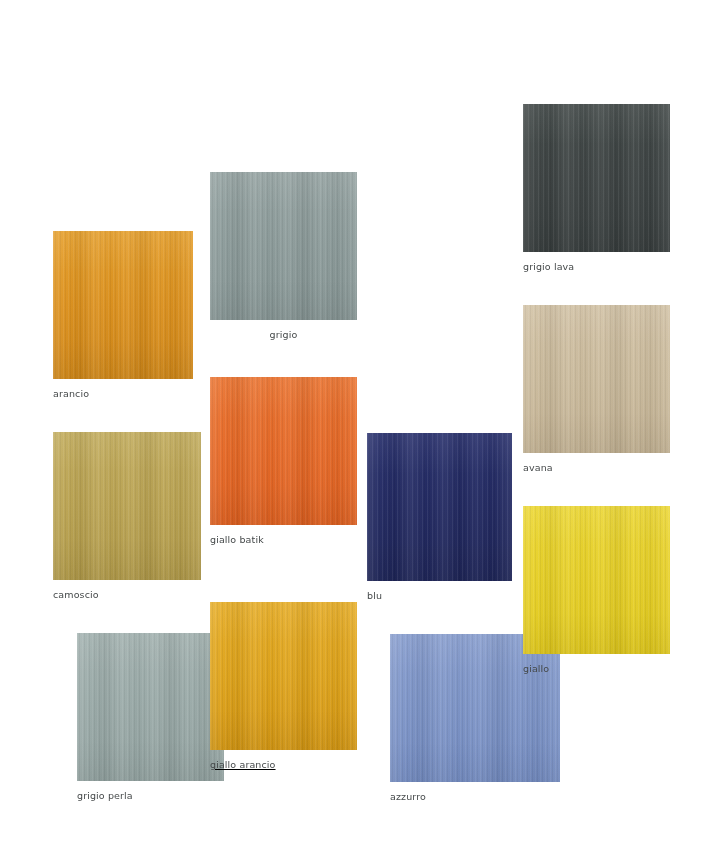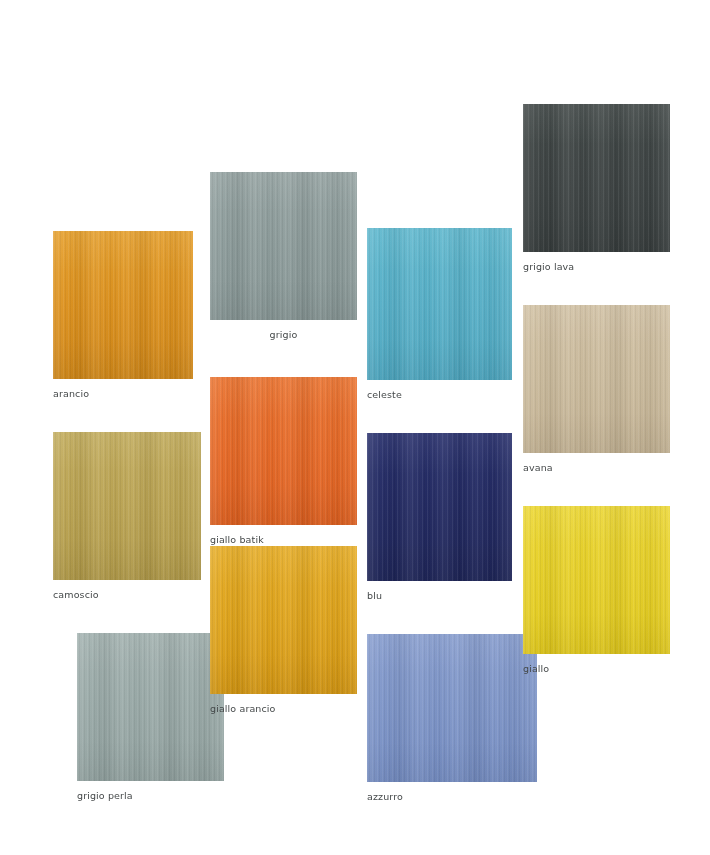--- a/index.html
+++ b/index.html
@@ -91,24 +91,20 @@
 
 <div id="swatch-grid">
     <div class="swatch-cell" style="left: 53px; top: 231px; width: 140px;">
       <div class="swatch-chip" style="height: 148px; background: linear-gradient(rgb(229, 159, 44) 0%, rgb(221, 146, 31) 50%, rgb(208, 135, 24) 100%);"></div>
       <div class="swatch-label" style="color: rgb(69, 73, 74);">arancio</div>
     </div>
     <div class="swatch-cell" style="left: 210px; top: 172px; width: 147px;">
       <div class="swatch-chip" style="height: 148px; background: linear-gradient(rgb(149, 163, 162) 0%, rgb(141, 156, 155) 50%, rgb(134, 149, 148) 100%);"></div>
       <div class="swatch-label" style="color: rgb(69, 73, 74); text-align: center;">grigio</div>
     </div>
-    <div class="swatch-cell" style="left: 367px; top: 228px; width: 145px;">
-      <div class="swatch-chip" style="height: 152px; background: linear-gradient(rgb(95, 184, 206) 0%, rgb(88, 176, 200) 50%, rgb(78, 167, 192) 100%);"></div>
-      <div class="swatch-label" style="color: rgb(69, 73, 74);">celeste</div>
-    </div>
     <div class="swatch-cell" style="left: 523px; top: 104px; width: 147px;">
       <div class="swatch-chip" style="height: 148px; background: linear-gradient(rgb(67, 74, 73) 0%, rgb(62, 68, 68) 50%, rgb(55, 61, 61) 100%);"></div>
       <div class="swatch-label" style="color: rgb(69, 73, 74);">grigio lava</div>
     </div>
     <div class="swatch-cell" style="left: 53px; top: 432px; width: 148px;">
       <div class="swatch-chip" style="height: 148px; background: linear-gradient(rgb(194, 172, 93) 0%, rgb(187, 164, 83) 50%, rgb(177, 154, 73) 100%);"></div>
       <div class="swatch-label" style="color: rgb(69, 73, 74);">camoscio</div>
     </div>
     <div class="swatch-cell" style="left: 210px; top: 377px; width: 147px;">
       <div class="swatch-chip" style="height: 148px; background: linear-gradient(rgb(234, 115, 48) 0%, rgb(230, 106, 40) 50%, rgb(222, 96, 32) 100%);"></div>
@@ -119,25 +115,25 @@
       <div class="swatch-label" style="color: rgb(69, 73, 74);">blu</div>
     </div>
     <div class="swatch-cell" style="left: 523px; top: 305px; width: 147px;">
       <div class="swatch-chip" style="height: 148px; background: linear-gradient(rgb(210, 194, 165) 0%, rgb(203, 187, 157) 50%, rgb(195, 178, 147) 100%);"></div>
       <div class="swatch-label" style="color: rgb(69, 73, 74);">avana</div>
     </div>
     <div class="swatch-cell" style="left: 53px; top: 633px; width: 147px; padding-left: 24px;">
       <div class="swatch-chip" style="height: 148px; background: linear-gradient(rgb(162, 177, 175) 0%, rgb(154, 170, 168) 50%, rgb(146, 162, 160) 100%);"></div>
       <div class="swatch-label" style="color: rgb(69, 73, 74);">grigio perla</div>
     </div>
-    <div class="swatch-cell" style="left: 210px; top: 546px; width: 147px;">
+    <div class="swatch-cell" style="left: 210px; top: 602px; width: 147px; text-decoration: underline;">
       <div class="swatch-chip" style="height: 148px; background: linear-gradient(rgb(230, 173, 39) 0%, rgb(223, 164, 28) 50%, rgb(212, 151, 19) 100%);"></div>
       <div class="swatch-label" style="color: rgb(69, 73, 74);">giallo arancio</div>
     </div>
-    <div class="swatch-cell" style="left: 367px; top: 634px; width: 170px;">
+    <div class="swatch-cell" style="left: 350px; top: 634px; width: 170px; padding-left: 40px;">
       <div class="swatch-chip" style="height: 148px; background: linear-gradient(rgb(135, 157, 206) 0%, rgb(126, 149, 200) 50%, rgb(116, 140, 193) 100%);"></div>
       <div class="swatch-label" style="color: rgb(69, 73, 74);">azzurro</div>
     </div>
     <div class="swatch-cell" style="left: 523px; top: 506px; width: 147px;">
       <div class="swatch-chip" style="height: 148px; background: linear-gradient(rgb(236, 215, 52) 0%, rgb(231, 208, 40) 50%, rgb(224, 200, 29) 100%);"></div>
       <div class="swatch-label" style="color: rgb(69, 73, 74);">giallo</div>
     </div>
   </div>
 
 </body></html>

